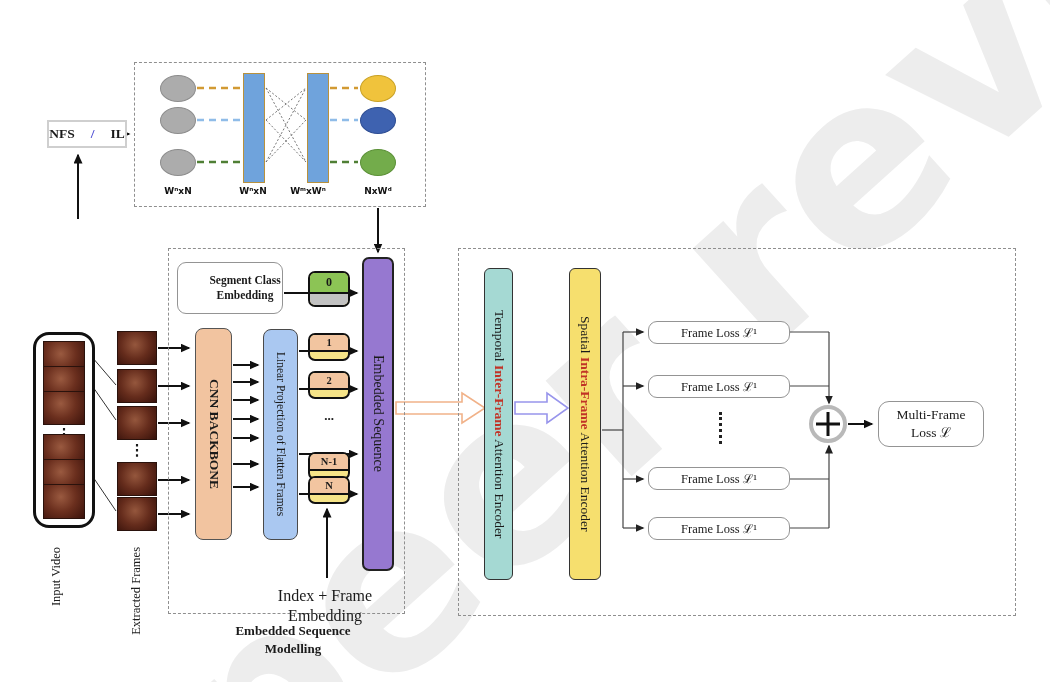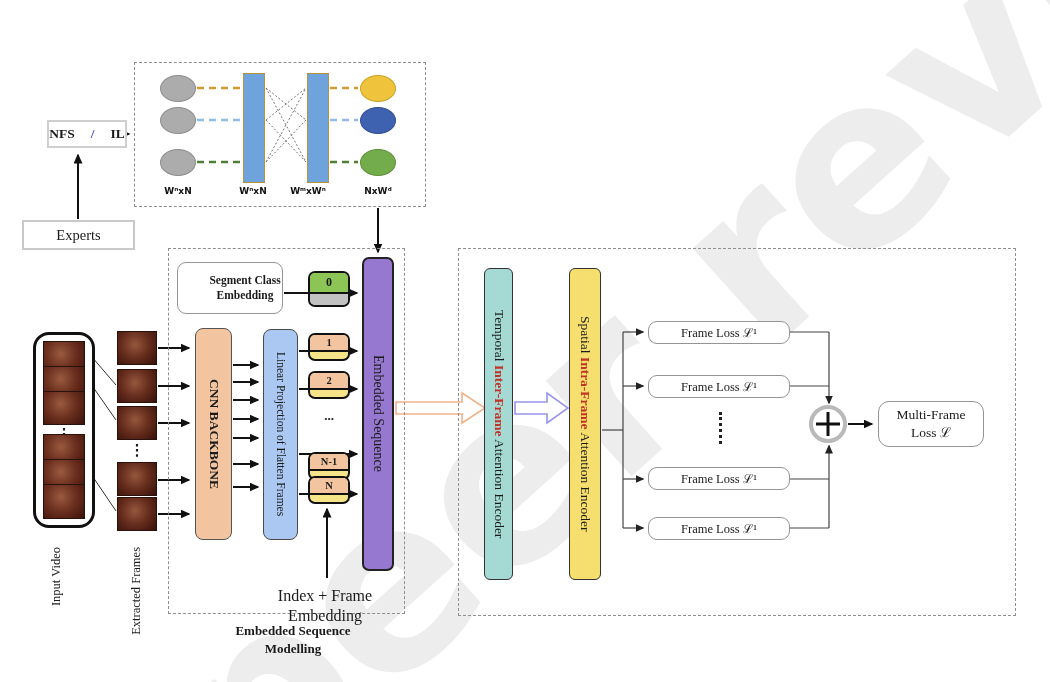--- a/index.html
+++ b/index.html
@@ -155,21 +155,20 @@
   <div class="mat" style="left:146px;top:186px;">WⁿxN</div>
   <div class="mat" style="left:221px;top:186px;">WⁿxN</div>
   <div class="mat" style="left:276px;top:186px;">WᵐxWⁿ</div>
   <div class="mat" style="left:346px;top:186px;">NxWᵈ</div>
 
   <div class="cbox" style="left:33px;top:120px;width:80px;height:28px;background:#fff;border:2px solid #cfcfcf;font-size:13.5px;font-weight:600;gap:16px;margin-left:14px;">
     <span>NFS</span>
       <span style="color:#4646d2;">/</span>
       <span>IL</span>
   </div>
-  <div class="cbox" style="left:22px;top:220px;width:113px;height:30px;background:#fff;border:2px solid #c9c9c9;font-size:14.5px;">Experts</div>
 
   <div class="cbox dashed" style="left:168px;top:248px;width:237px;height:366px;"></div>
 
   <div class="cbox whitebox pre" style="left:177px;top:262px;width:106px;height:52px;font-size:11.5px;font-weight:600;line-height:1.3;padding-left:30px;">Segment Class
 Embedding</div>
 
   <div class="token zero" style="left:308px;top:271px;">
     <div class="cell-top">0</div>
     <div class="cell-bot"></div>
   </div>

